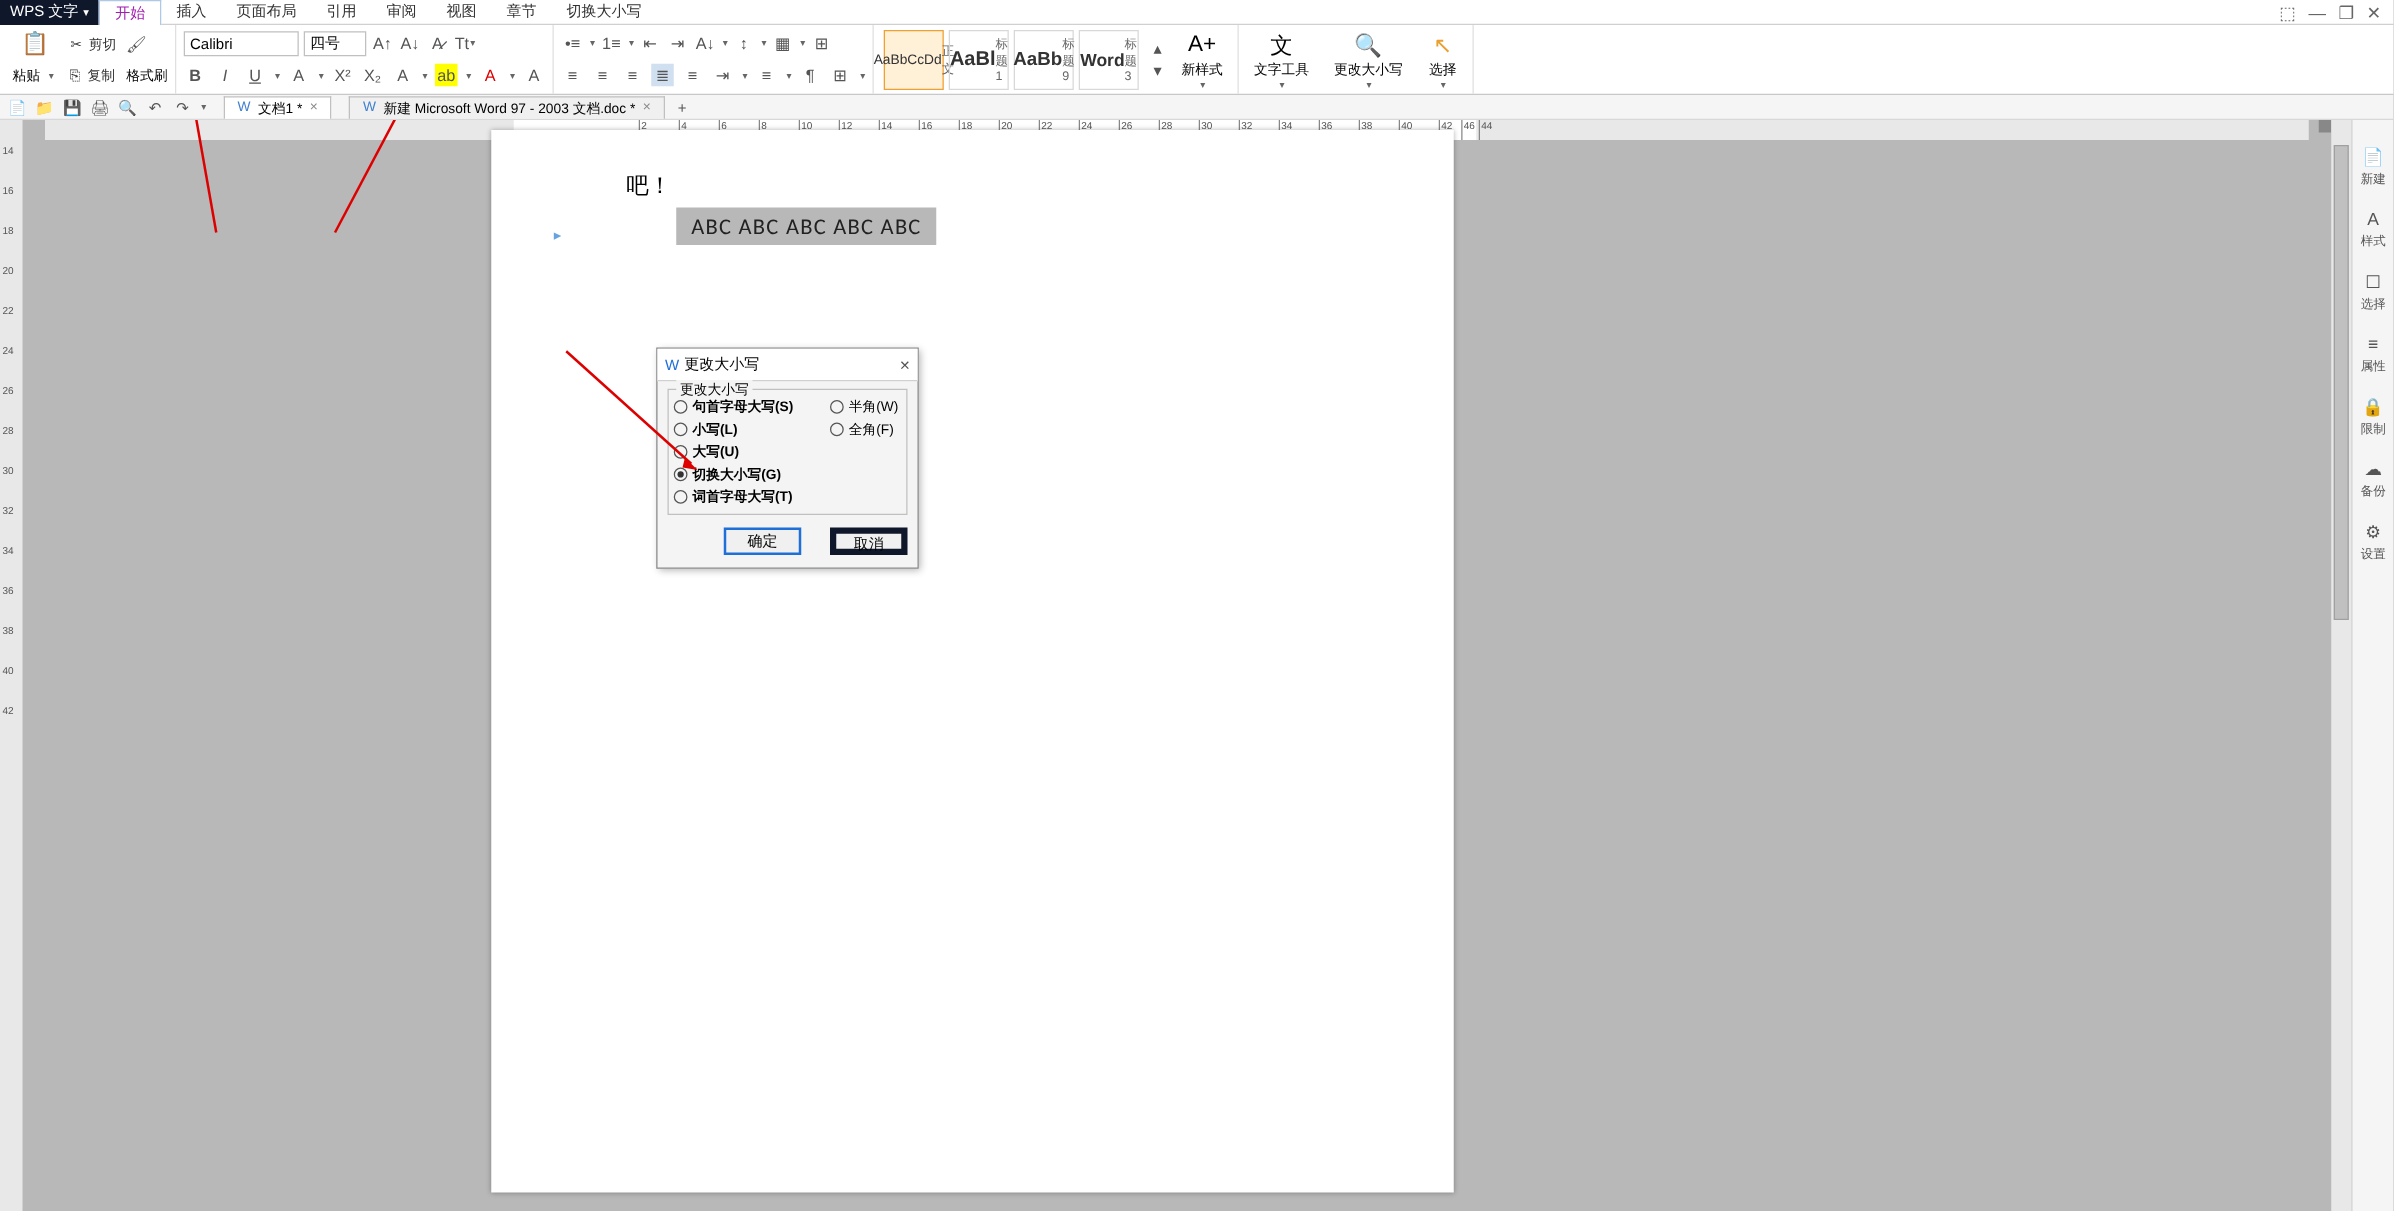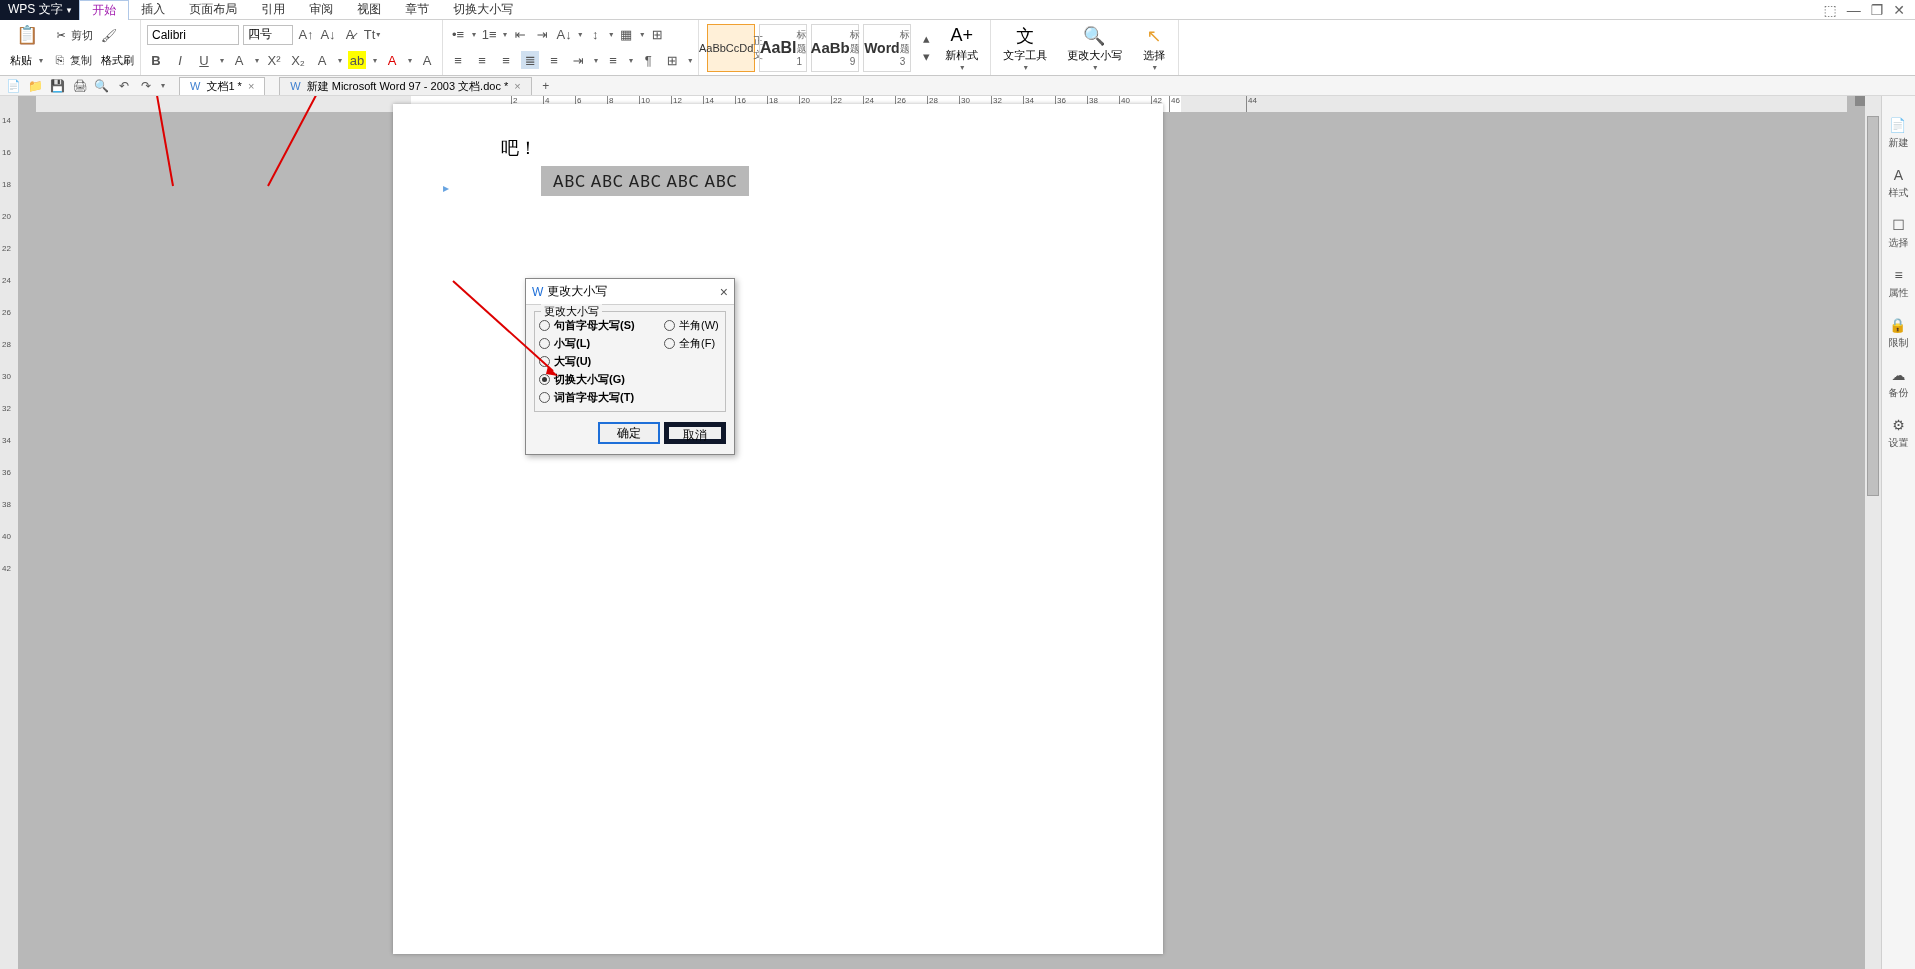--- a/index.html
+++ b/index.html
@@ -72,21 +72,21 @@
 .dlg-title .x { margin-left: auto; cursor: pointer; color: #555; font-size: 14px; }
 .dlg-body { padding: 6px 8px 10px 8px; }
 .fieldset { border: 1px solid #c0c0c0; padding: 6px 4px; position: relative; }
 .legend { position: absolute; top: -8px; left: 6px; background: #f4f4f4; padding: 0 3px; font-size: 11px; }
 .radio-cols { display: flex; }
 .radio-col { display: flex; flex-direction: column; gap: 3px; }
 .radio-col:first-child { width: 125px; font-weight: bold; }
 .radio-item { display: flex; align-items: center; gap: 4px; font-size: 11px; cursor: pointer; }
 .radio { width: 11px; height: 11px; border: 1px solid #555; border-radius: 50%; display: inline-flex; align-items: center; justify-content: center; }
 .radio.checked::after { content: ""; width: 5px; height: 5px; background: #333; border-radius: 50%; }
-.dlg-btns { display: flex; gap: 4px; justify-content: flex-end; margin-top: 10px; }
+.dlg-btns { display: flex; gap: 23px; justify-content: flex-end; margin-top: 10px; }
 .dlg-btn { width: 62px; height: 22px; border: 5px solid #0f172a; background: #f0f0f0; font-size: 12px; cursor: pointer; }
 .dlg-btn.primary { border: 2px solid #1e6fd8; }
 
 
 .arrow { position: absolute; pointer-events: none; z-index: 200; }
 </style>
 </head>
 <body>
 
 <div class="menubar">
@@ -299,21 +299,21 @@
         <span class="mark" style="left: 827px;">24</span>
         <span class="mark" style="left: 859px;">26</span>
         <span class="mark" style="left: 891px;">28</span>
         <span class="mark" style="left: 923px;">30</span>
         <span class="mark" style="left: 955px;">32</span>
         <span class="mark" style="left: 987px;">34</span>
         <span class="mark" style="left: 1019px;">36</span>
         <span class="mark" style="left: 1051px;">38</span>
         <span class="mark" style="left: 1083px;">40</span>
         <span class="mark" style="left: 1115px;">42</span>
-        <span class="mark" style="left: 1210px;">44</span>
+        <span class="mark" style="left: 1147px;">44</span>
         <span class="mark" style="left: 1133px;">46</span>
       </div>
     <div class="collapse-btn"></div>
     <div class="page"></div>
     <div class="pg-text">吧！</div>
     <div class="doc-marker">▸</div>
     <div class="sel-text">ABC     ABC     ABC     ABC     ABC</div>
 
     <svg class="arrow" style="left:115px;top:-80px" width="60" height="180">
       <line x1="10" y1="0" x2="40" y2="170" stroke="#d00" stroke-width="2"></line>

